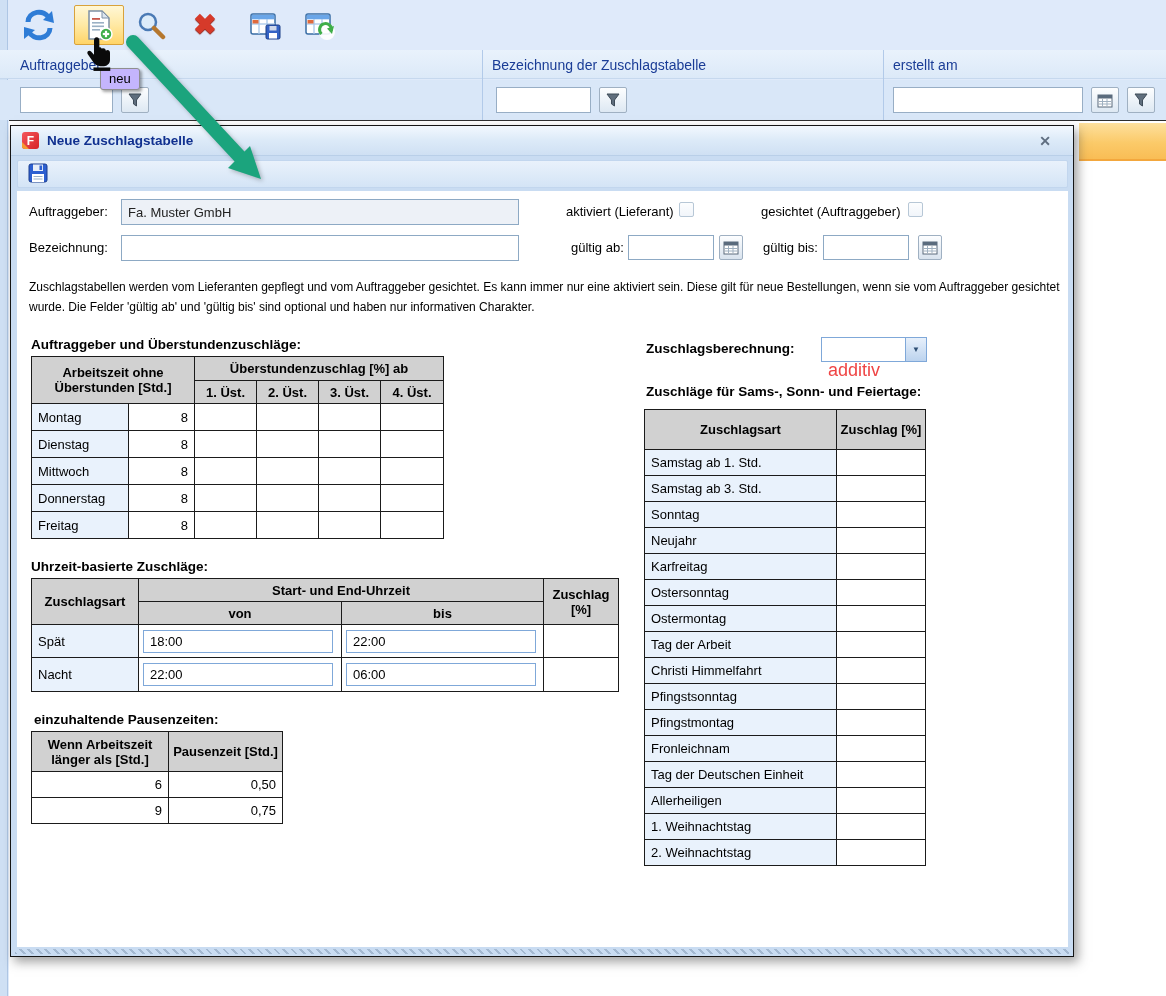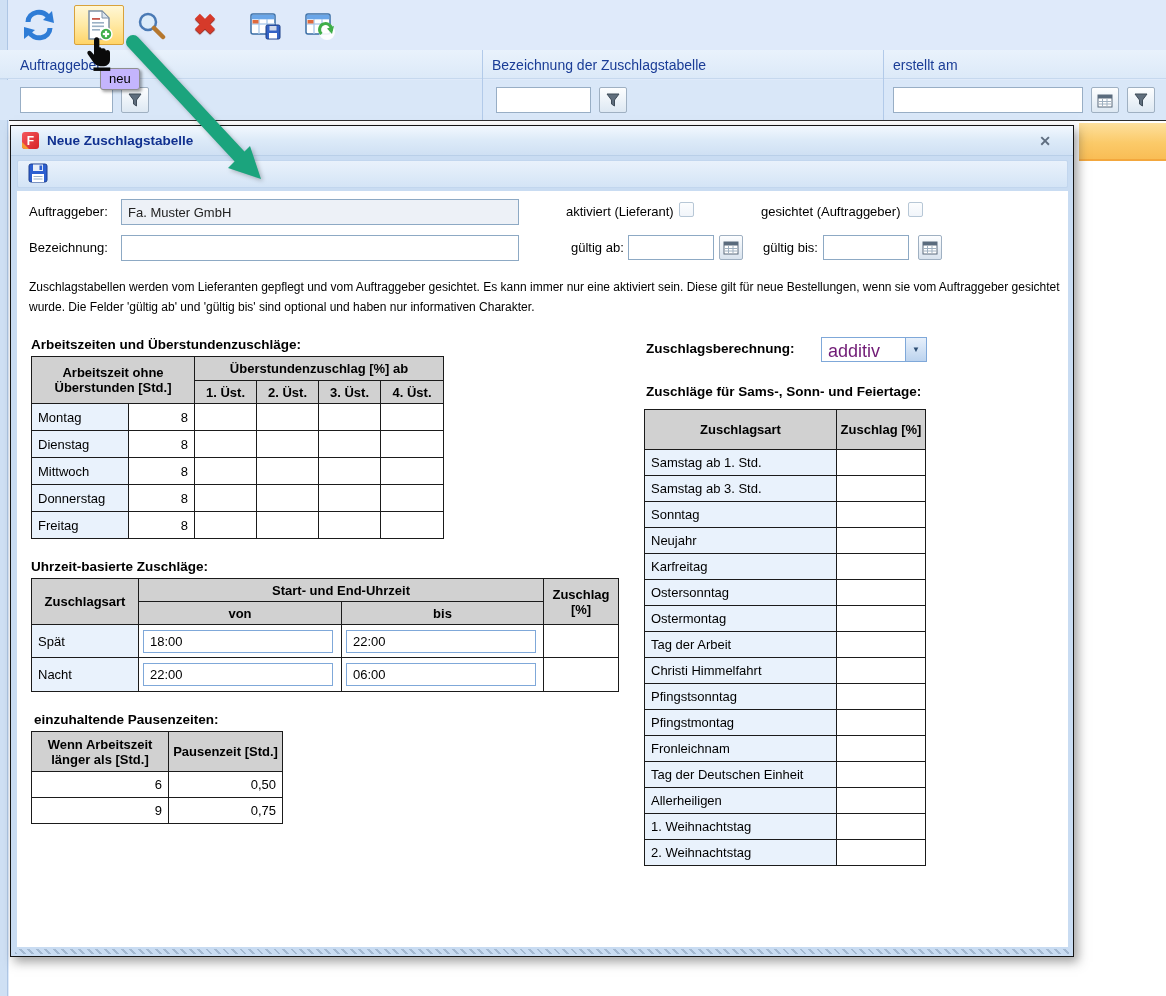--- a/index.html
+++ b/index.html
@@ -87,21 +87,21 @@
   .lc { background:#e9f2fc; padding:2px 6px; text-align:left; font-weight:normal; }
   .vc { background:#fff; }
   .num { text-align:right; padding-right:6px; }
   .timecell { padding:3px 4px !important; }
   .timewrap { display:flex; align-items:center; gap:4px; }
   .time-input { flex:1; height:23px; border:1px solid #7fa8d9; font:13px "Liberation Sans",sans-serif;
                 padding:0 6px; background:#fff; }
 
   .dropdown { position:absolute; width:106px; height:25px; border:1px solid #7fa8d9;
               background:#fff; display:flex; }
-  .dd-value { flex:1; font-size:18px; padding:3px 0 0 6px; color:#701a75; }
+  .dd-value { flex:1; font-size:18px; padding:3px 0 0 6px; color:#ef4444;margin-top:19px; }
   .dd-btn { width:21px; border-left:1px solid #7fa8d9;
             background:linear-gradient(180deg,#e7f0fb,#bcd3ee);
             display:flex; align-items:center; justify-content:center;
             font-size:8px; color:#2f4f74; }
 
   .arrow-overlay { position:absolute; left:0; top:0; pointer-events:none; z-index:70;
                    filter:drop-shadow(2px 2px 2px rgba(0,0,0,.25)); }
 </style>
 </head>
 <body>
@@ -260,21 +260,21 @@
           <rect x="1" y="2" width="14" height="3.5" fill="#5a6b7d"></rect>
           <line x1="5.5" y1="6" x2="5.5" y2="13" stroke="#9fb0c0"></line>
           <line x1="10" y1="6" x2="10" y2="13" stroke="#9fb0c0"></line>
           <line x1="2" y1="8.5" x2="14" y2="8.5" stroke="#9fb0c0"></line>
           <line x1="2" y1="11" x2="14" y2="11" stroke="#9fb0c0"></line>
         </svg>
       </div>
 
       <p class="info">Zuschlagstabellen werden vom Lieferanten gepflegt und vom Auftraggeber gesichtet. Es kann immer nur eine aktiviert sein. Diese gilt für neue Bestellungen, wenn sie vom Auftraggeber gesichtet wurde. Die Felder 'gültig ab' und 'gültig bis' sind optional und haben nur informativen Charakter.</p>
 
-      <span class="sec-h" style="left:14px;top:146px;">Arbeitszeiten und Überstundenzuschläge:</span>
+      <span class="sec-h" style="left:14px;top:146px;">Auftraggeber und Überstundenzuschläge:</span>
       <table class="t" style="left:14px;top:165px;width:412px;">
         <colgroup>
             <col style="width:97px">
             <col style="width:66px">
             <col style="width:62px">
             <col style="width:62px">
             <col style="width:62px">
             <col style="width:63px">
           </colgroup>
         <tbody>

